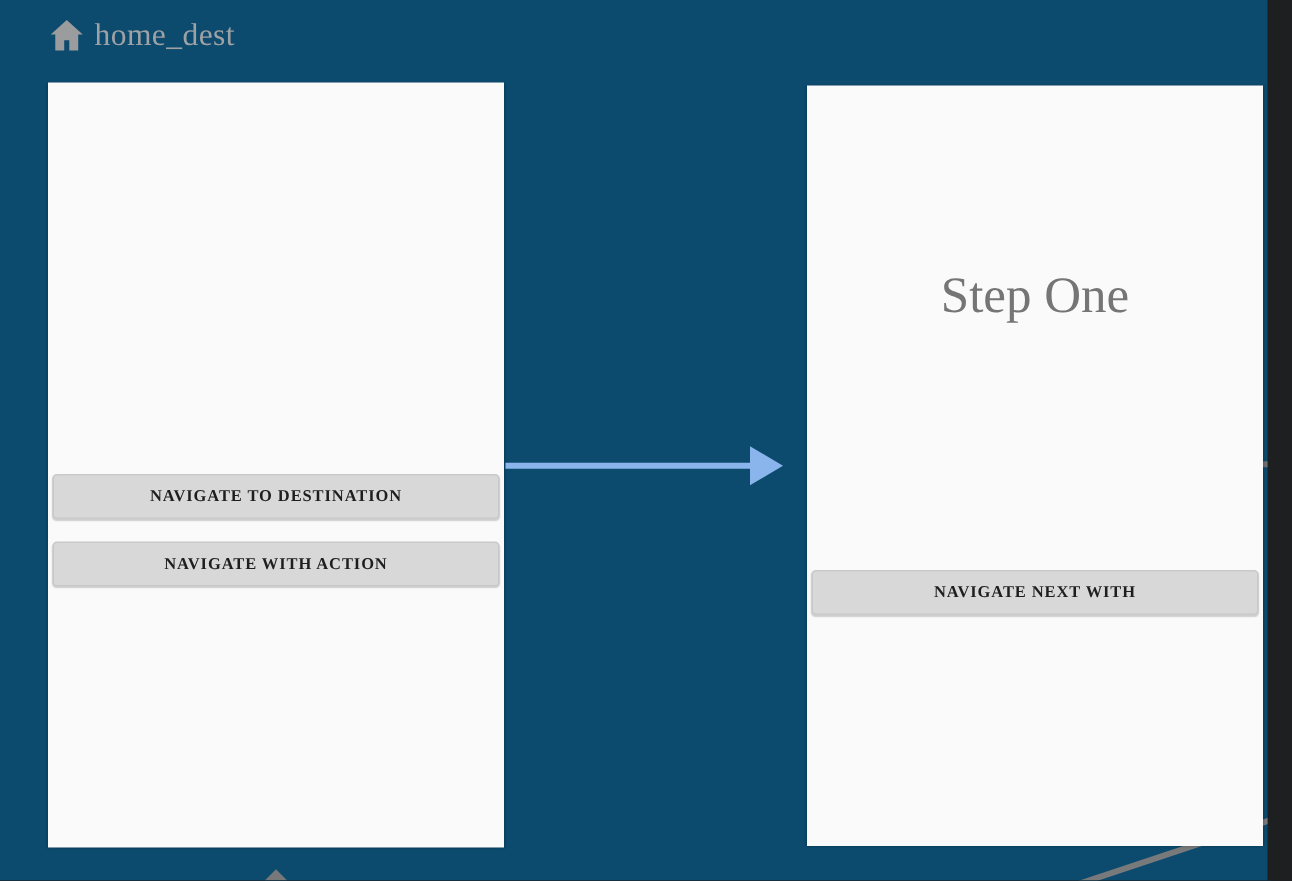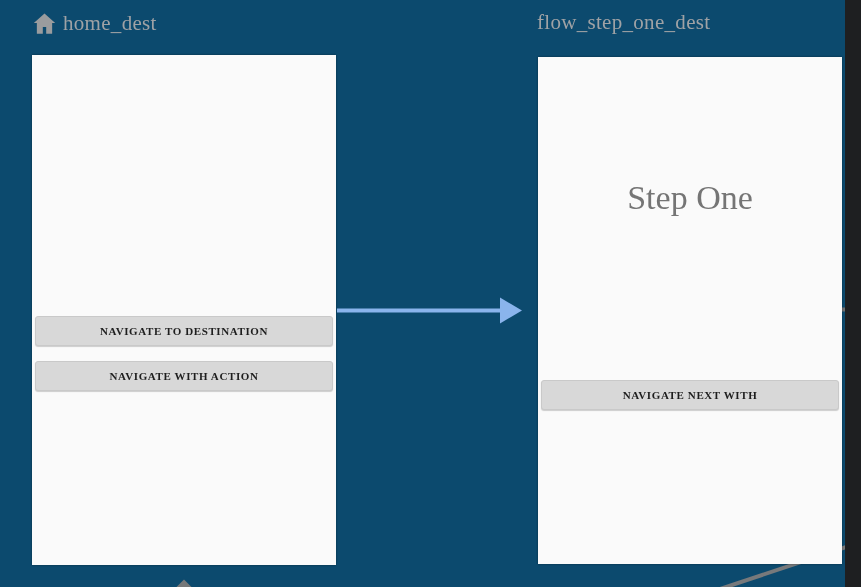--- a/index.html
+++ b/index.html
@@ -73,23 +73,20 @@
       </svg>
     </span>
     <span>home_dest</span>
   </div>
 
   <div class="dest-card" style="left:32px;top:55px;width:304px;height:510px;">
     <div class="android-btn" style="top:306px;">NAVIGATE WITH ACTION</div>
     <div class="android-btn" style="top:261px;">NAVIGATE TO DESTINATION</div>
   </div>
 
-  <div class="dest-header" style="left:537px;top:10px;">
-    <span>flow_step_one_dest</span>
-  </div>
 
   <div class="dest-card" style="left:538px;top:57px;width:304px;height:507px;">
     <div class="screen-title" style="top:122px;">Step One</div>
     <div class="android-btn" style="top:323px;">NAVIGATE NEXT WITH</div>
   </div>
 
   <svg class="layer arrow-layer" viewBox="0 0 861 587">
     <line x1="337" y1="310.5" x2="503" y2="310.5" stroke="#8ab4ec" stroke-width="4"></line>
     <polygon points="500,297.5 522,310.5 500,323.5" fill="#8ab4ec"></polygon>
   </svg>

